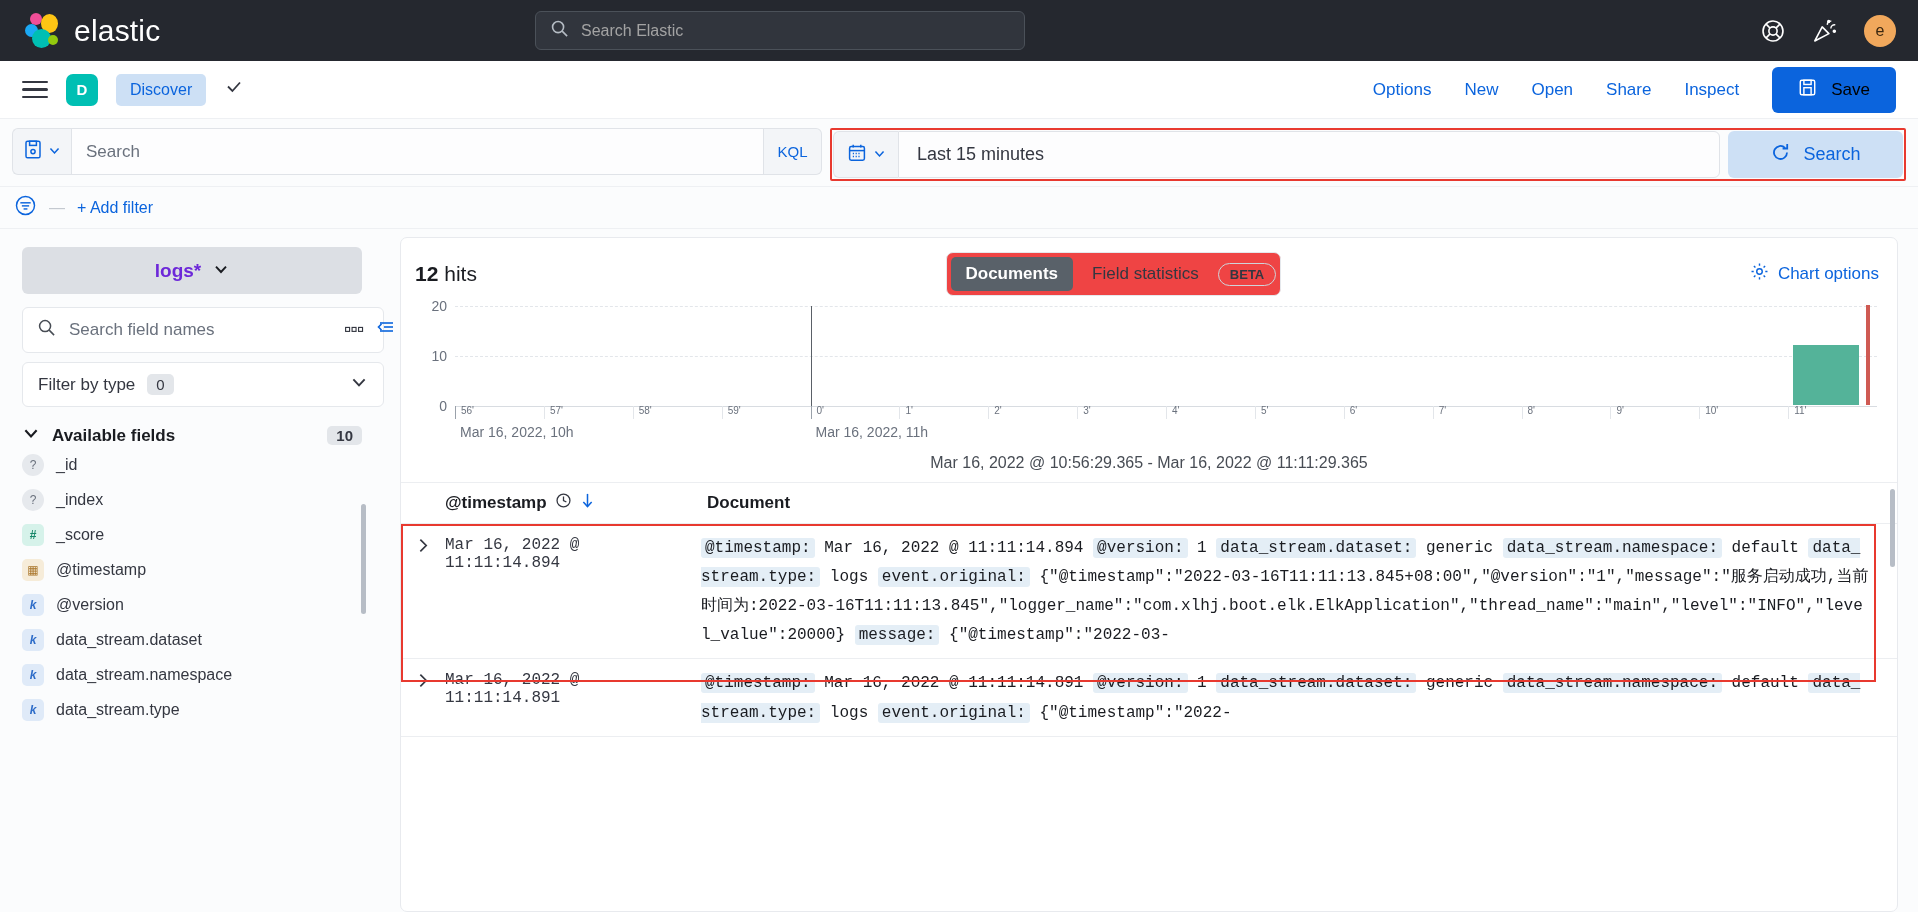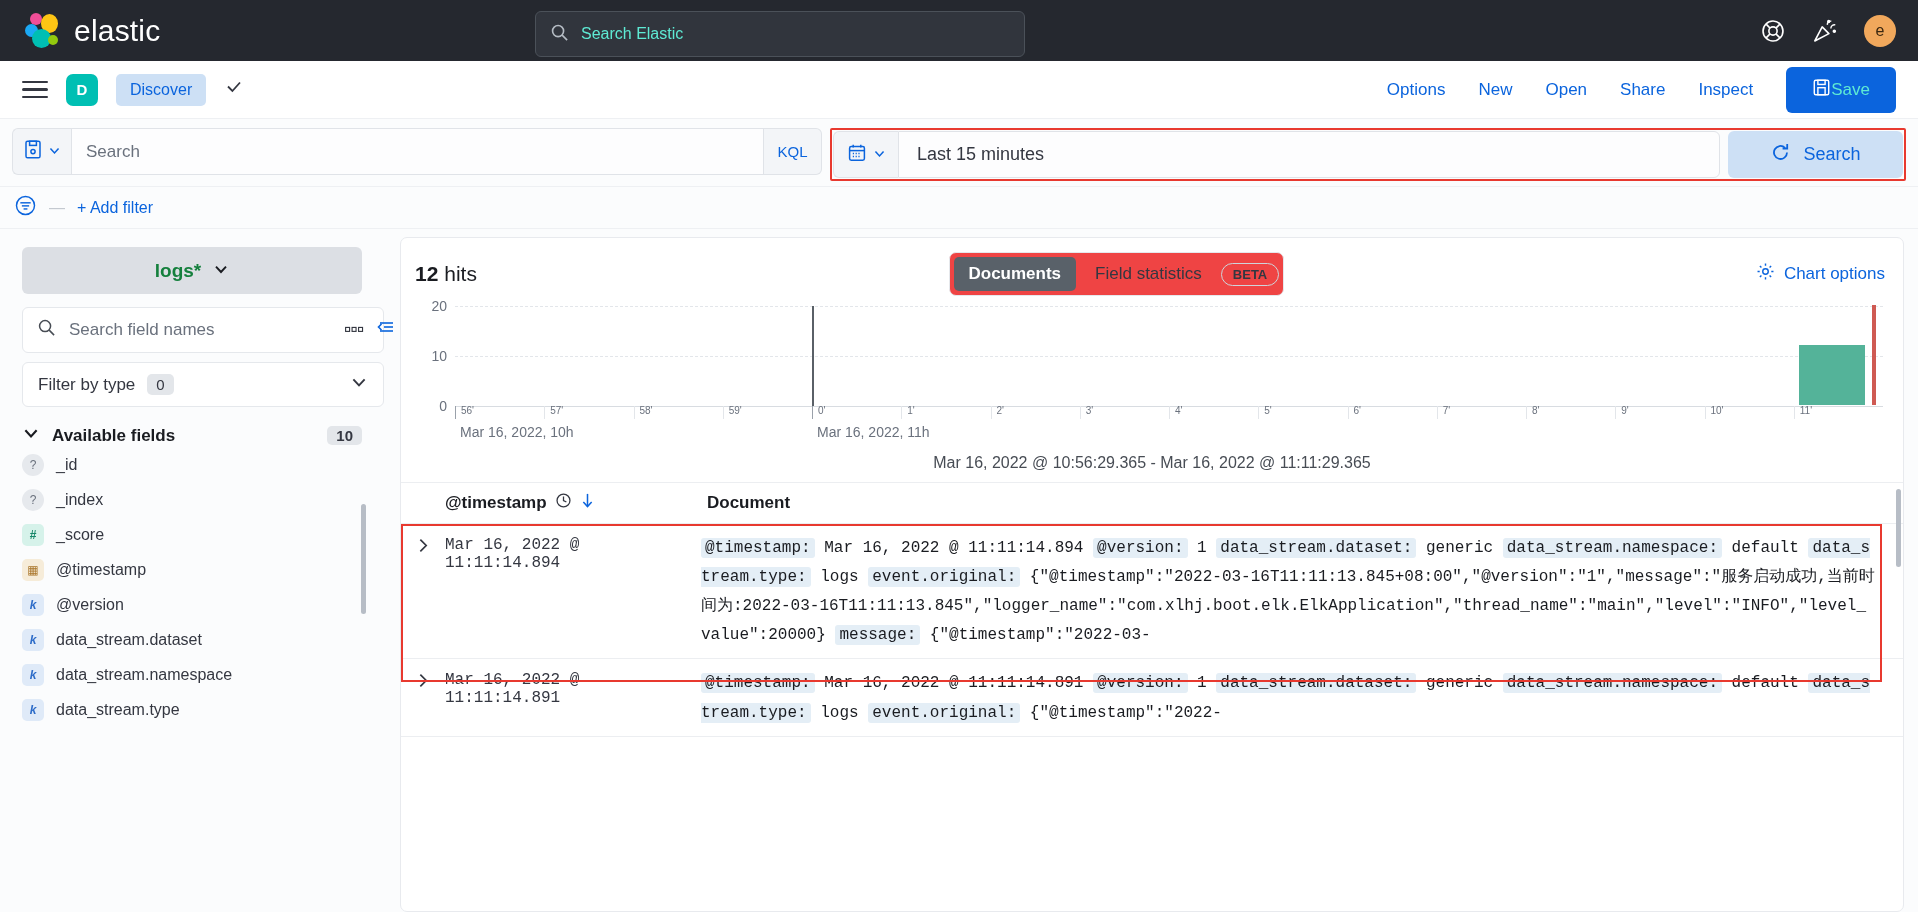--- a/index.html
+++ b/index.html
@@ -21,24 +21,24 @@
   .brand-name { color: #fff; font-size: 30px; letter-spacing: .2px; }
   .elastic-logo { width: 36px; height: 36px; position: relative; }
   .elastic-logo i { position: absolute; border-radius: 50%; display: block; }
   .el1 { width: 12px; height: 12px; background: #f04e98; left: 6px;  top: 0px; }
   .el2 { width: 17px; height: 19px; background: #fec514; left: 17px; top: 1px; border-radius: 50%; }
   .el3 { width: 13px; height: 13px; background: #1ba9f5; left: 1px;  top: 11px; }
   .el4 { width: 19px; height: 19px; background: #00bfb3; left: 8px;  top: 16px; }
   .el5 { width: 10px; height: 10px; background: #93c90e; left: 24px; top: 22px; }
 
   #global-search {
-    position: absolute; left: 535px; top: 11px; width: 490px; height: 46px;
+    position: absolute; left: 535px; top: 11px; width: 490px; height: 39px;
     border: 1px solid #4b5159; border-radius: 6px; background: #31353d;
     display: flex; align-items: center; gap: 12px; padding: 0 14px;
-    color: #5eead4; font-size: 16px;
+    color: #a3a3a3; font-size: 16px;
   }
   .topbar-right { position: absolute; right: 22px; top: 0; height: 61px;
      display: flex; align-items: center; gap: 26px; }
   .topbar-right svg { display: block; }
   .avatar {
     width: 32px; height: 32px; border-radius: 50%; background: #f1a85c;
     color: #3b2710; font-size: 16px; display: flex; align-items: center;
     justify-content: center;
   }
 
@@ -55,22 +55,22 @@
     display: flex; align-items: center; justify-content: center;
   }
   .crumb-pill {
     background: #cde0f5; color: #0b64dd; font-size: 16px;
     padding: 7px 14px; border-radius: 5px;
   }
   .chev-dn { color: #343741; font-size: 17px; }
   .nav-right { margin-left: auto; display: flex; align-items: center; gap: 33px; }
   .nav-link { color: #0b64dd; font-size: 17px; cursor: pointer; }
   .save-btn {
-    background: #0b64dd; color: #5eead4; font-size: 17px; border-radius: 6px;
-    padding: 11px 26px; display: flex; align-items: center; gap: 0; cursor: pointer;
+    background: #0b64dd; color: #000000; font-size: 17px; border-radius: 6px;
+    padding: 11px 26px; display: flex; align-items: center; gap: 14px; cursor: pointer;
   }
 
   
   #querybar {
     background: #fbfcfd; border-bottom: 1px solid #eef0f3;
     padding: 9px 12px 0 12px; display: flex; align-items: flex-start; gap: 0;
     height: 68px;
   }
   .qb-left { display: flex; height: 47px; flex: 0 0 810px; }
   .saved-q-btn {
@@ -116,21 +116,21 @@
   .dash { color: #c3c8cf; }
 
   
   #body { display: flex; height: calc(912px - 61px - 58px - 68px - 42px); background: #fbfcfd; }
 
   
   #sidebar { width: 400px; padding: 12px 16px 0 22px; position: relative; }
   .index-select {
     background: #dcdfe4; border-radius: 6px; height: 47px; display: flex;
     align-items: center; justify-content: center; gap: 12px;
-    font-size: 19px; font-weight: bold; color: #15803d; cursor: pointer;
+    font-size: 19px; font-weight: bold; color: #6d28d9; cursor: pointer;
     margin: 6px 22px 0 0;
   }
   .field-search {
     margin-top: 13px; height: 46px; border: 1px solid #e5e8ec; border-radius: 6px;
     background: #fff; display: flex; align-items: center; gap: 13px; padding: 0 14px;
     color: #6a717d; font-size: 17px;
   }
   .filter-type {
     margin-top: 9px; height: 45px; border: 1px solid #e5e8ec; border-radius: 6px;
     background: #fff; display: flex; align-items: center; padding: 0 15px;
@@ -159,21 +159,21 @@
   .ft-unknown { background: #e6e9ed; color: #6a717d; }
   .ft-number  { background: #d6f2ea; color: #17876a; font-weight: bold; }
   .ft-date    { background: #f6ecd9; color: #a9752a; }
   .ft-string  { background: #dfeaf8; color: #2d6cc8; font-style: italic; font-weight: bold; }
   .side-scroll {
     position: absolute; left: 361px; top: 275px; width: 5px; height: 110px;
     background: #b7bdc6; border-radius: 3px;
   }
 
   
-  #main { flex: 1; padding: 8px 14px 0 0; }
+  #main { flex: 1; padding: 8px 20px 0 0; }
   .panel {
     background: #fff; border: 1px solid #e8eaee; border-radius: 7px;
     height: 100%; display: flex; flex-direction: column; overflow: hidden;
   }
   .panel-head { display: flex; align-items: center; padding: 14px 18px 6px 14px; }
   .hits { font-size: 21px; color: #1a1c21; }
   .hits b { font-weight: bold; }
   .tabs {
     margin: 0 auto; display: flex; align-items: center;
     border: 1px solid #e5e8ec; border-radius: 7px; padding: 4px; gap: 4px;

